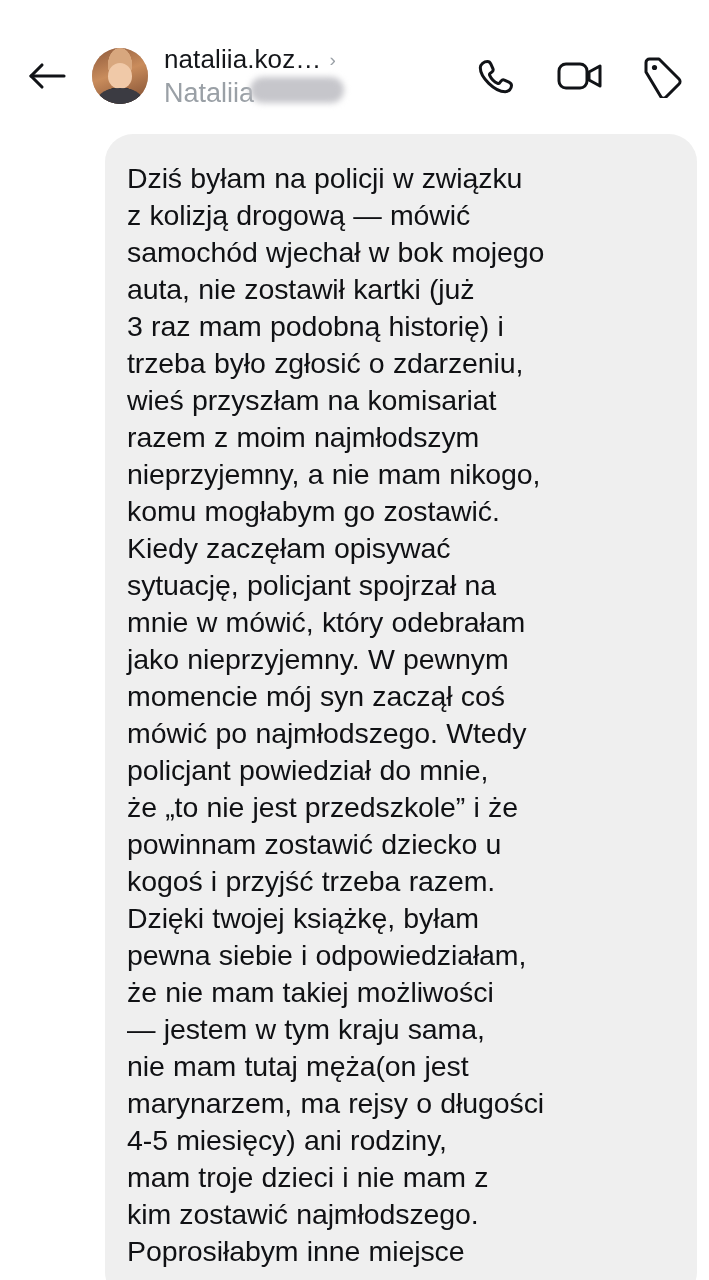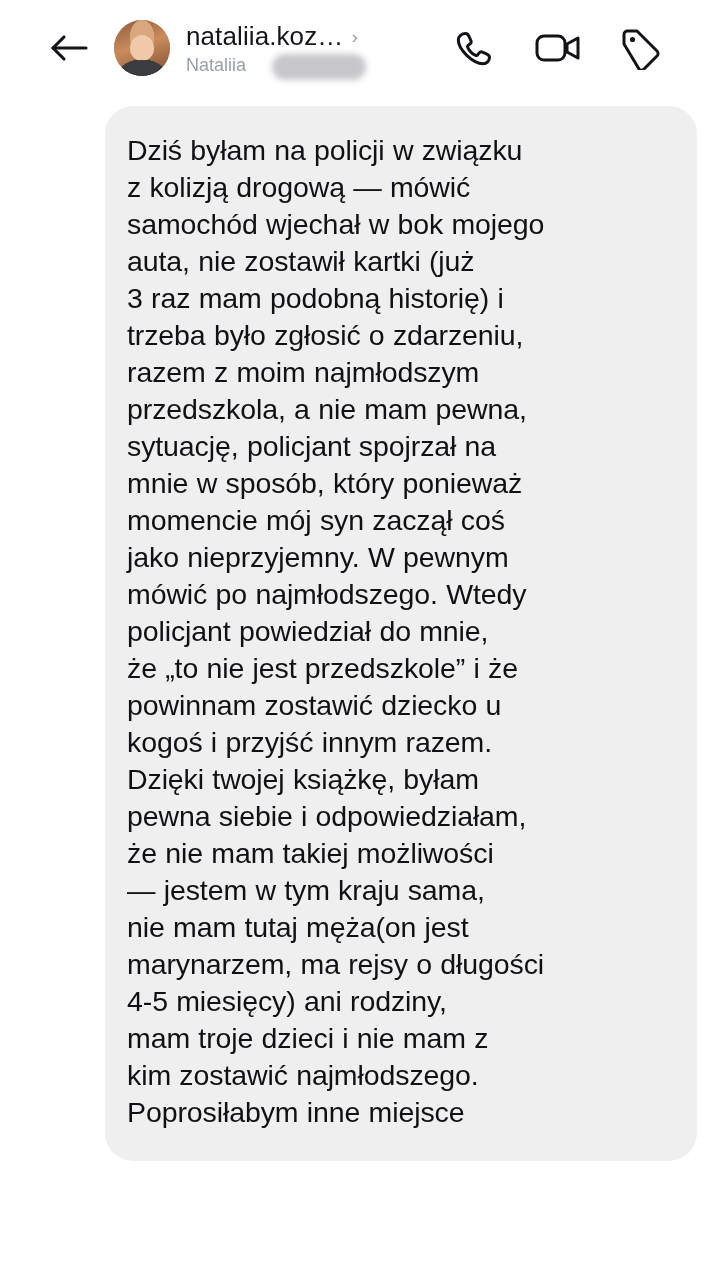--- a/index.html
+++ b/index.html
@@ -22,23 +22,24 @@
     background: #ffffff;
     overflow: hidden;
   }
 
   
   .header {
     position: relative;
     height: 96px;
     display: flex;
     align-items: center;
-    padding: 0 40px;
+    padding: 0 18px;
     box-sizing: border-box;
     background: #ffffff;
+    margin-top: 28px;
   }
 
   .back-btn {
     width: 58px;
     height: 58px;
     display: flex;
     align-items: center;
     justify-content: center;
     flex: 0 0 auto;
     margin-right: 6px;
@@ -108,21 +109,21 @@
     line-height: 1;
     margin-top: 1px;
   }
   .subtitle-row {
     display: flex;
     align-items: center;
     margin-top: 3px;
     position: relative;
   }
   .fullname {
-    font-size: 18px;
+    font-size: 27px;
     color: #9aa0a6;
     white-space: nowrap;
   }
   .redaction {
     position: absolute;
     left: 86px;
     top: -1px;
     width: 94px;
     height: 26px;
     border-radius: 13px;
@@ -244,31 +245,34 @@
 
   <div class="thread">
     <div class="bubble">
       <p>
         <span class="msg-line">Dziś byłam na policji w związku</span>
         <span class="msg-line">z kolizją drogową — mówić</span>
         <span class="msg-line">samochód wjechał w bok mojego</span>
         <span class="msg-line">auta, nie zostawił kartki (już</span>
         <span class="msg-line">3 raz mam podobną historię) i</span>
         <span class="msg-line">trzeba było zgłosić o zdarzeniu,</span>
+        <span class="msg-line">wieś przyszłam na komisariat</span>
         <span class="msg-line">razem z moim najmłodszym</span>
-        <span class="msg-line">przedszkola, a nie mam pewna,</span>
+        <span class="msg-line">nieprzyjemny, a nie mam nikogo,</span>
+        <span class="msg-line">komu mogłabym go zostawić.</span>
+        <span class="msg-line">Kiedy zaczęłam opisywać</span>
         <span class="msg-line">sytuację, policjant spojrzał na</span>
-        <span class="msg-line">mnie w sposób, który ponieważ</span>
+        <span class="msg-line">mnie w mówić, który odebrałam</span>
+        <span class="msg-line">jako nieprzyjemny. W pewnym</span>
         <span class="msg-line">momencie mój syn zaczął coś</span>
-        <span class="msg-line">jako nieprzyjemny. W pewnym</span>
         <span class="msg-line">mówić po najmłodszego. Wtedy</span>
         <span class="msg-line">policjant powiedział do mnie,</span>
         <span class="msg-line">że „to nie jest przedszkole” i że</span>
         <span class="msg-line">powinnam zostawić dziecko u</span>
-        <span class="msg-line">kogoś i przyjść innym razem.</span>
+        <span class="msg-line">kogoś i przyjść trzeba razem.</span>
         <span class="msg-line">Dzięki twojej książkę, byłam</span>
         <span class="msg-line">pewna siebie i odpowiedziałam,</span>
         <span class="msg-line">że nie mam takiej możliwości</span>
         <span class="msg-line">— jestem w tym kraju sama,</span>
         <span class="msg-line">nie mam tutaj męża(on jest</span>
         <span class="msg-line">marynarzem, ma rejsy o długości</span>
         <span class="msg-line">4-5 miesięcy) ani rodziny,</span>
         <span class="msg-line">mam troje dzieci i nie mam z</span>
         <span class="msg-line">kim zostawić najmłodszego.</span>
         <span class="msg-line">Poprosiłabym inne miejsce</span>

